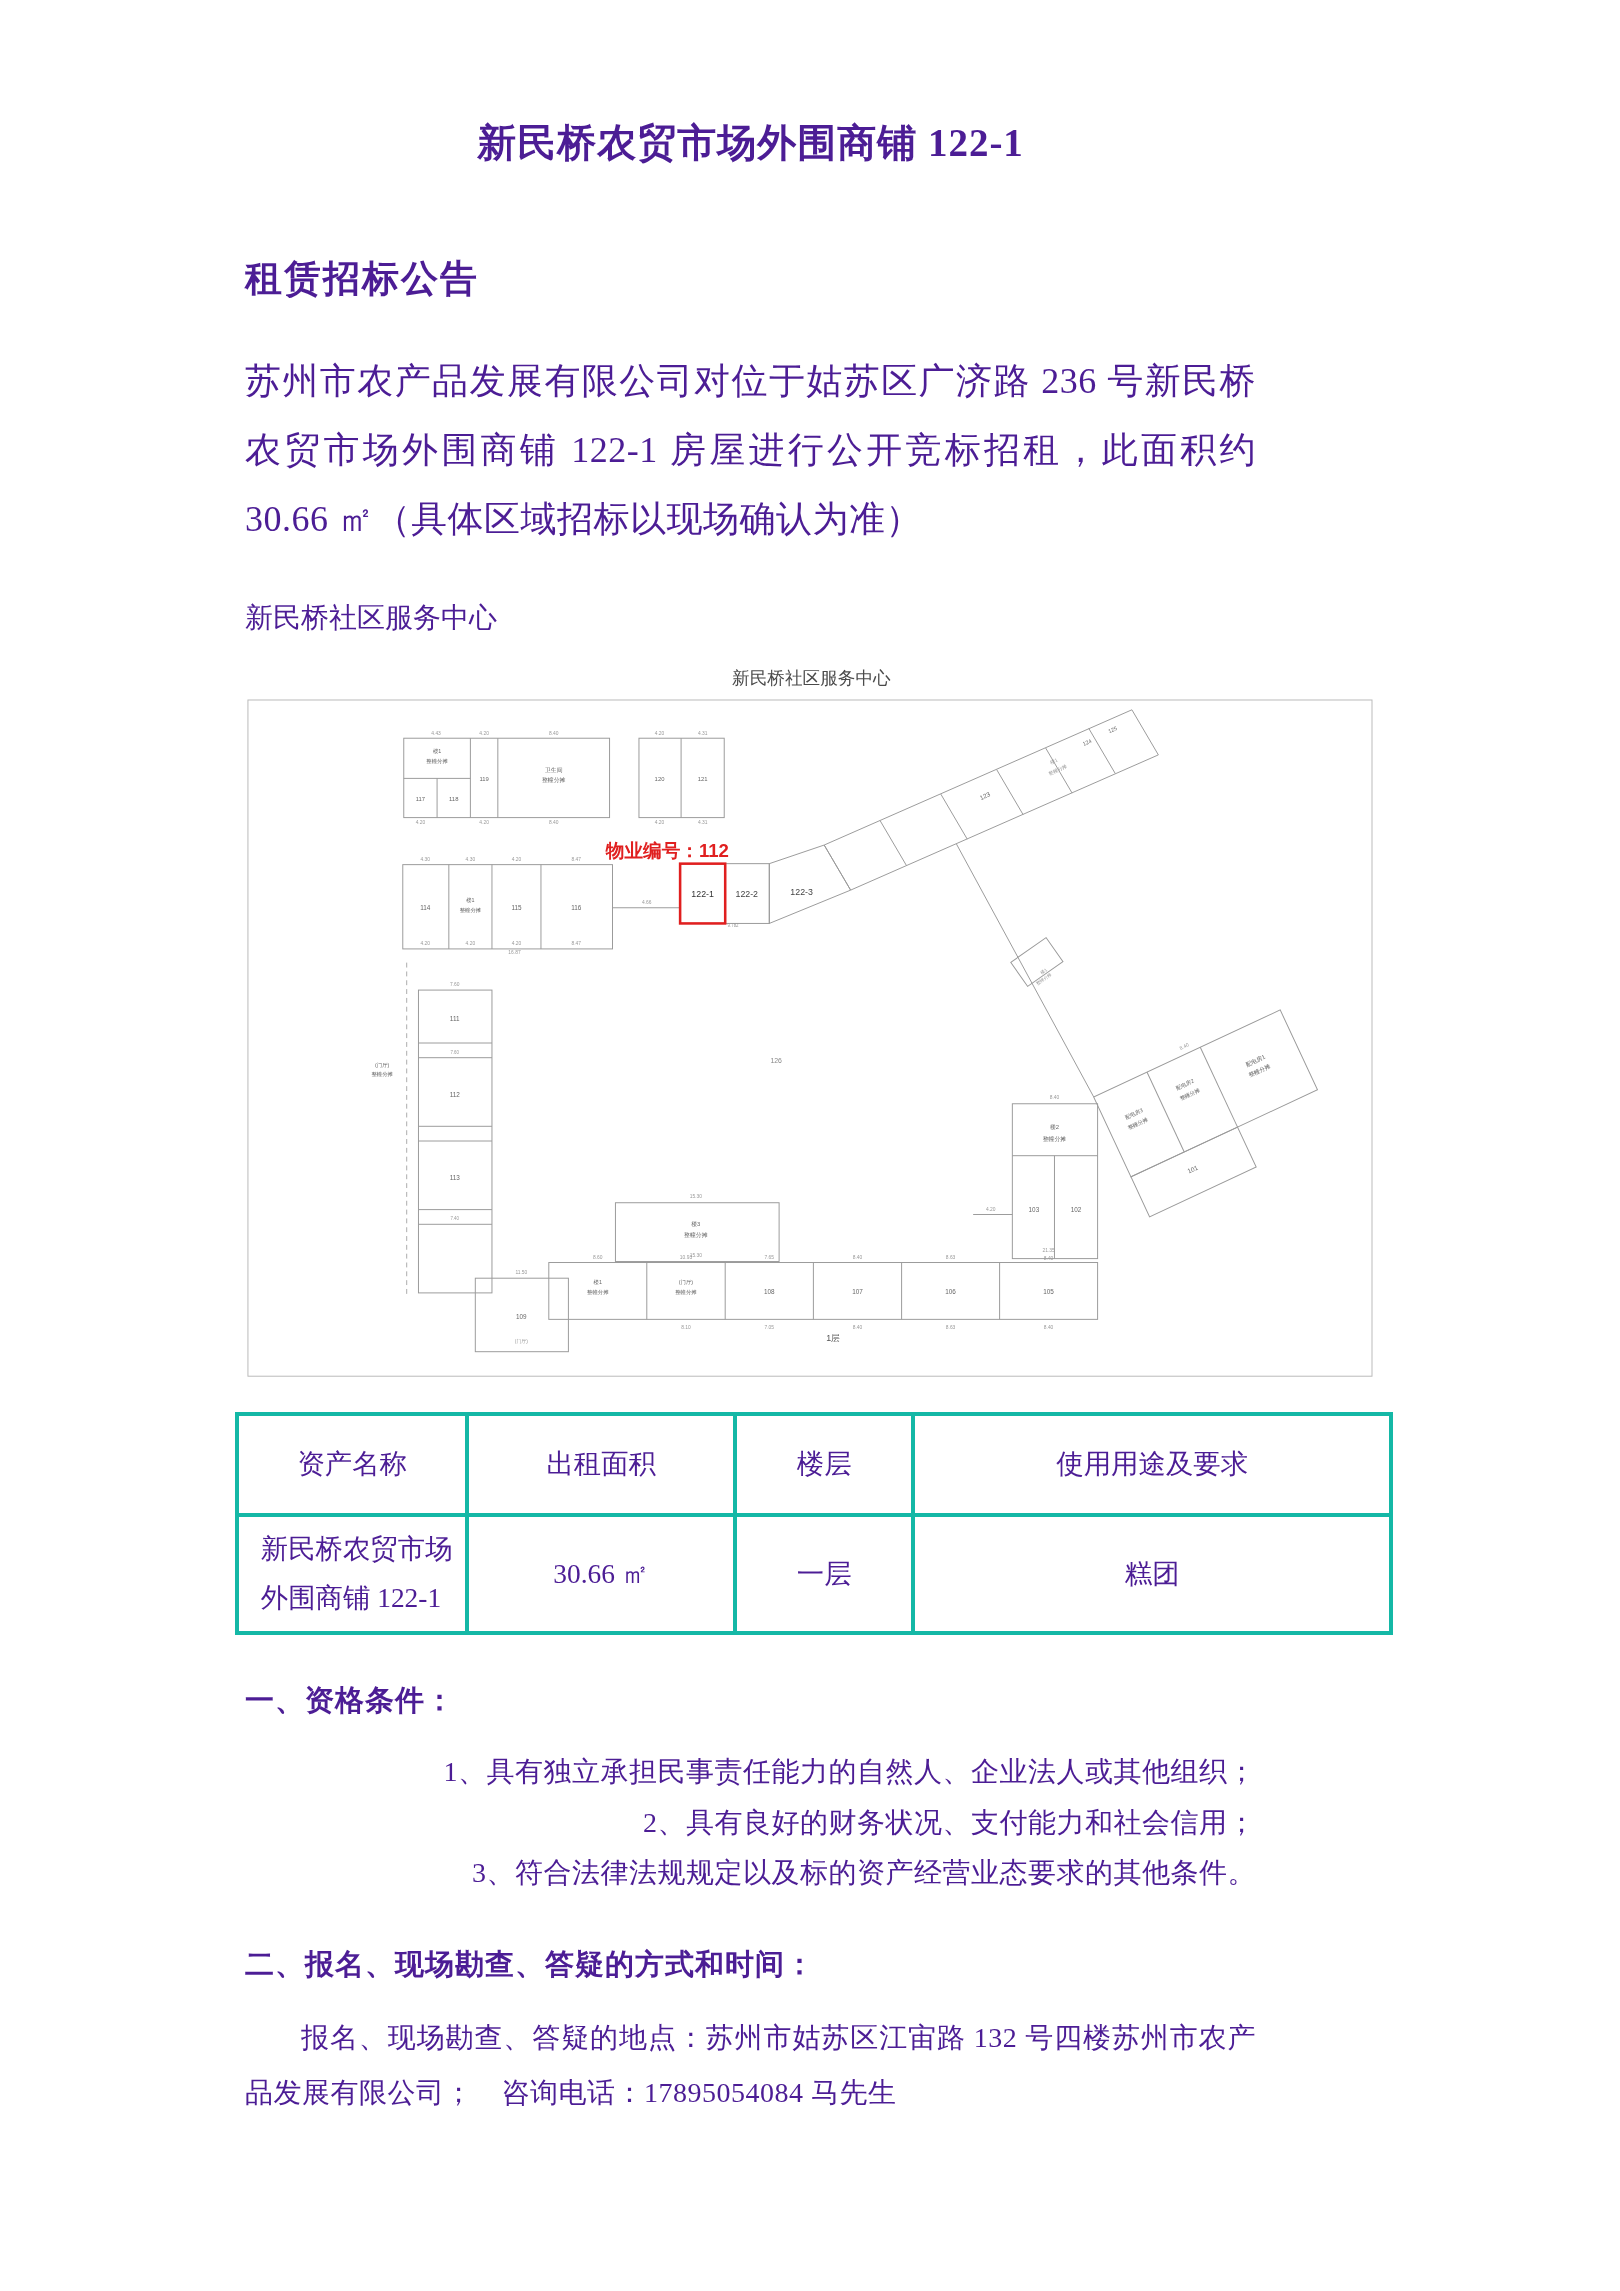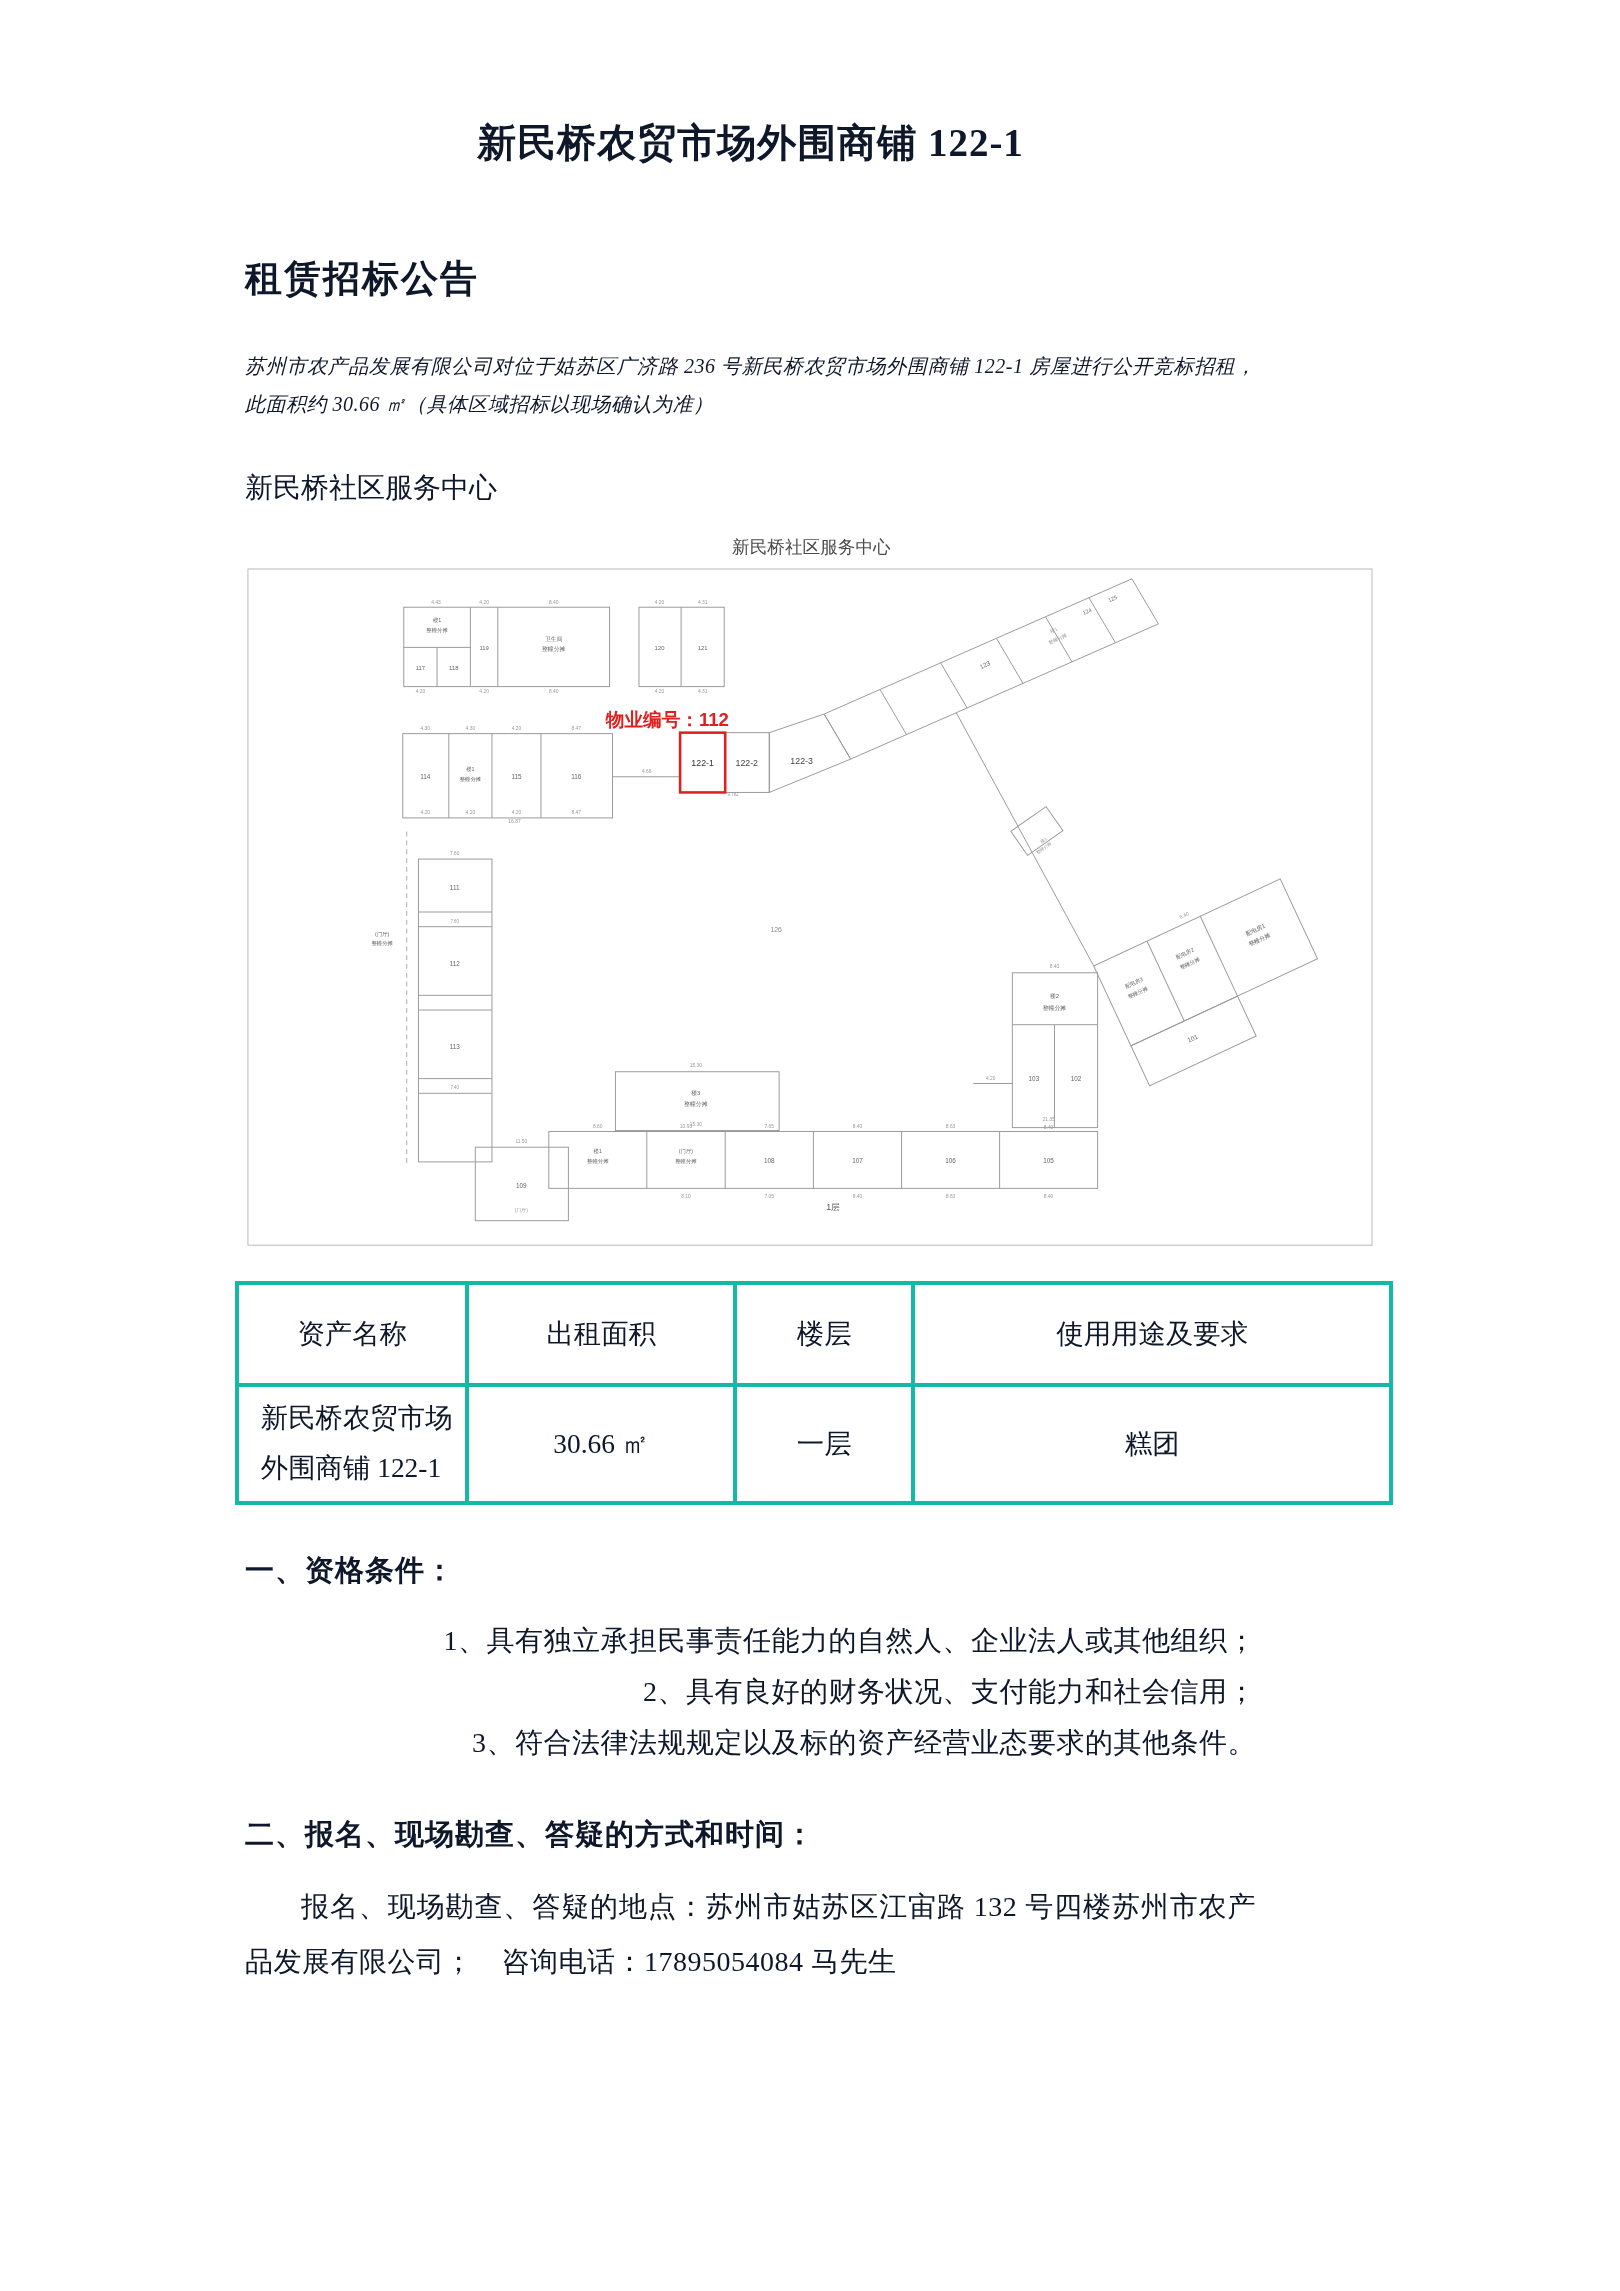--- a/index.html
+++ b/index.html
@@ -1,32 +1,31 @@
 <!DOCTYPE html>
 <html><head>
 <meta charset="utf-8">
 <style>
   html,body{margin:0;padding:0;background:#ffffff;}
   .page{
     width:1504px;height:2292px;background:#fff;position:relative;overflow:hidden;
-    font-family:"Liberation Serif","DejaVu Serif",serif;color:#0f172a;
+    font-family:"Liberation Serif","DejaVu Serif",serif;color:#4c1d95;
   }
   .content{padding:0 248px 0 245px;}
   .doc-title{
     font-size:39px;font-weight:bold;text-align:center;margin:0;padding-top:116px;
     letter-spacing:1px;
   }
   .doc-subtitle{
     font-size:37px;font-weight:bold;margin:0;padding-top:84px;
     letter-spacing:2px;
   }
   .intro{
-    font-size:20px;line-height:1.92;text-align:justify;margin:43px 0 0 0;
+    font-size:36px;line-height:1.92;text-align:justify;margin:43px 0 0 0;
     letter-spacing:0.5px;
-    font-style:italic;
   }
   .plan-caption{font-size:28px;margin:45px 0 0 0;}
   .plan-wrap{margin:13.7px 0 0 -9.8px;width:1147px;height:735px;position:relative;}
   .plan-wrap svg{display:block;}
   svg text{font-family:"Liberation Sans","DejaVu Sans",sans-serif;}
   .walls path,.walls rect,.walls line{stroke:#9a9a9a;stroke-width:1;fill:none;}
   .walls .frame{stroke:#b9b9b9;fill:#ffffff;}
   .walls .dash{stroke-dasharray:5,4;stroke:#ababab;}
   .walls .hot{stroke:#e01f1f;stroke-width:2.6;fill:#ffffff;}
   table.spec{

